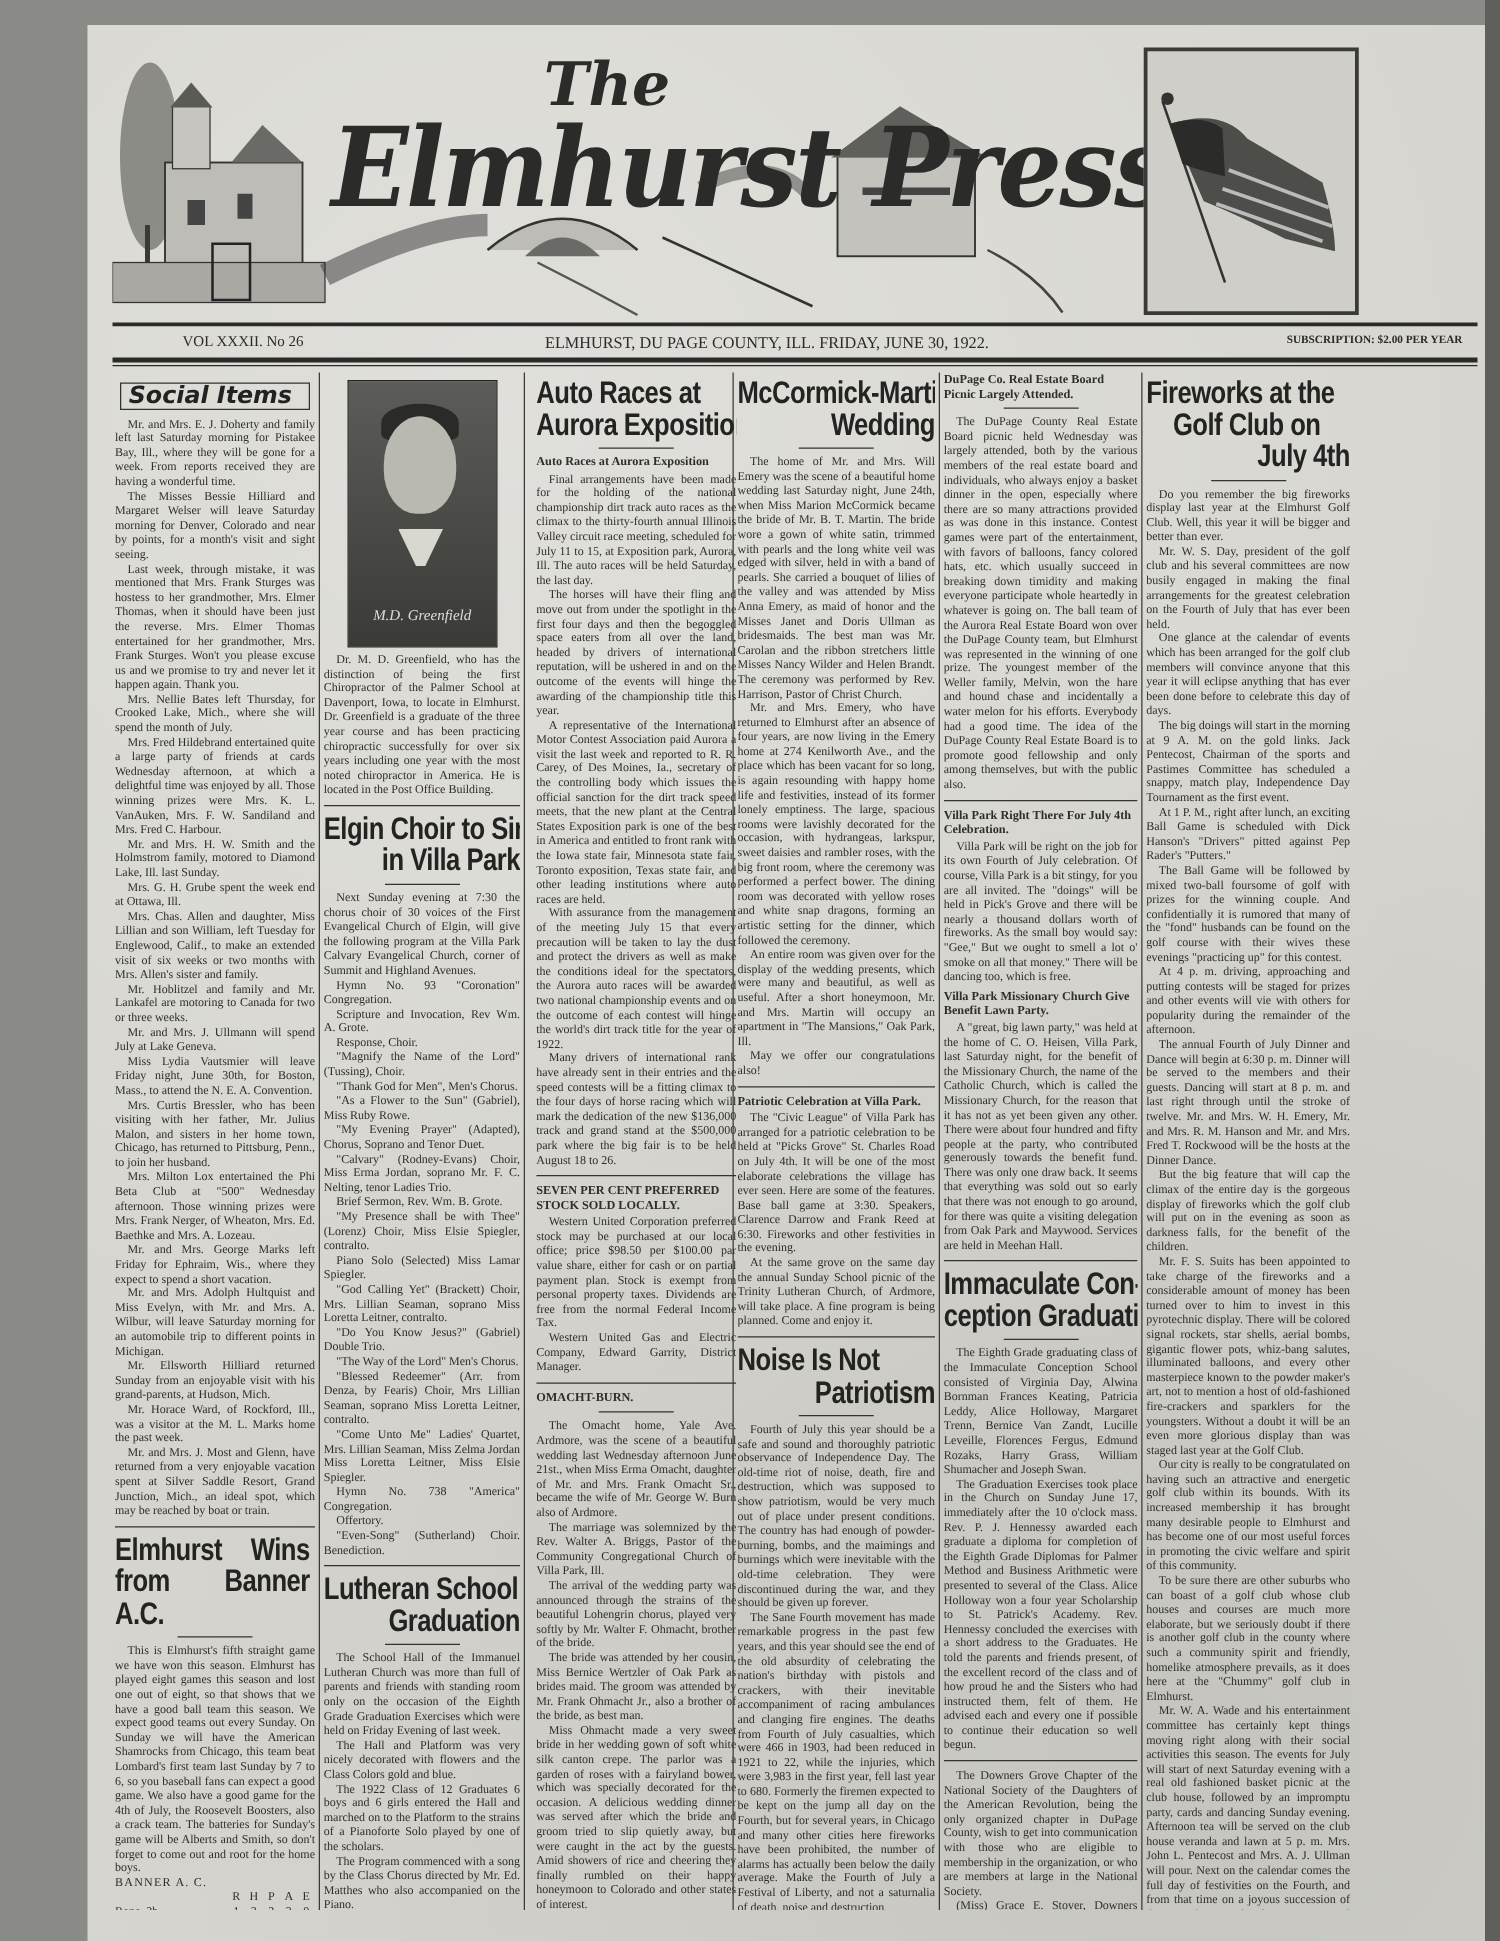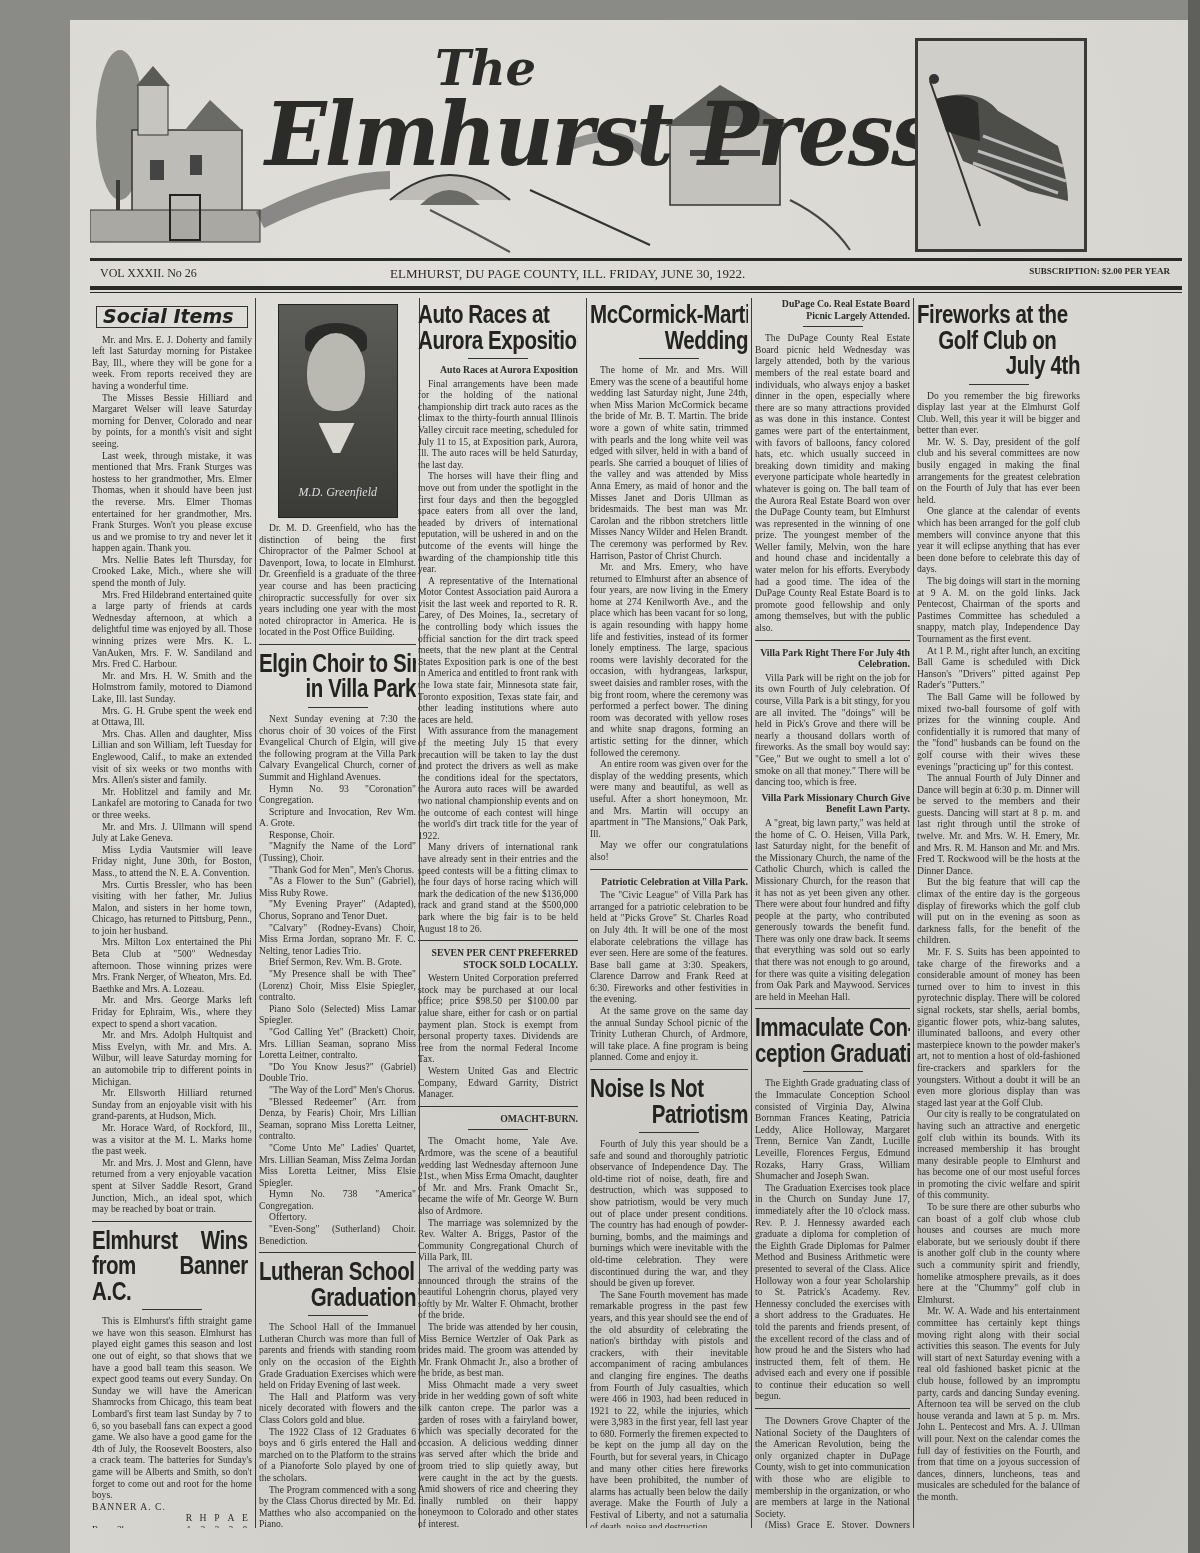--- a/index.html
+++ b/index.html
@@ -6,27 +6,27 @@
   body{width:1200px;height:1553px;background:#8a8a86;position:relative;overflow:hidden;font-family:"DejaVu Serif",serif;}
   .page{position:absolute;left:70px;top:20px;width:1118px;height:1533px;background:#d6d5cf;
     background-image:radial-gradient(circle at 30% 20%,rgba(255,255,255,.25),transparent 60%),radial-gradient(circle at 80% 90%,rgba(0,0,0,.08),transparent 55%);}
   .edge-right{position:absolute;right:0;top:0;width:12px;height:1553px;background:#5f5f5c;}
   .masthead{position:absolute;left:90px;top:30px;width:815px;height:225px;}
   .mast-title{position:absolute;left:175px;top:52px;font-family:"DejaVu Serif",serif;font-weight:bold;font-style:italic;font-size:88px;letter-spacing:-2px;color:#2b2b2a;white-space:nowrap;transform:scaleX(.92);transform-origin:left;}
   .mast-the{position:absolute;left:345px;top:10px;font-family:"DejaVu Serif",serif;font-style:italic;font-weight:bold;font-size:48px;color:#2b2b2a;text-align:right;}
   .flagbox{position:absolute;left:915px;top:38px;width:166px;height:208px;border:3px solid #3a3a38;background:#cfcec8;}
   .rule{position:absolute;left:90px;width:1092px;background:#2a2a28;}
   .dateline{position:absolute;top:266px;left:100px;width:1080px;height:18px;font-family:"Liberation Serif",serif;font-size:12px;color:#2b2b2a;}
-  .dateline span{position:absolute;top:0;}
+  .dateline span{position:absolute;top:0;margin-left:46px;}
   .col{position:absolute;top:298px;font-family:"Liberation Serif",serif;font-size:9.6px;line-height:11.6px;color:#2e2e2c;text-align:justify;overflow:hidden;}
   .vline{position:absolute;top:298px;width:1px;height:1230px;background:#3a3a38;}
   .hl{font-family:"Liberation Sans",sans-serif;font-weight:bold;color:#232322;line-height:1.02;letter-spacing:-.5px;transform:scaleX(.82);transform-origin:left;white-space:nowrap;}
   .hl.big{font-size:25px;}
   .hl.right{text-align:right;transform-origin:right;}
-  .sub{font-family:"Liberation Serif",serif;font-weight:bold;font-size:9.8px;text-align:right;margin:4px 0 2px;}
+  .sub{font-family:"Liberation Serif",serif;font-weight:bold;font-size:9.8px;text-align:left;margin:4px 0 2px;}
   .dash{width:60px;height:1px;background:#333;margin:5px auto;}
   .longdash{height:1px;background:#333;margin:6px 0;}
   p{margin:0;text-indent:10px;}
   .boxhead{border:1.5px solid #333;padding:4px 6px;margin:8px 4px 6px 4px;}
   .boxhead .t{font-family:"DejaVu Sans",sans-serif;font-style:italic;font-weight:bold;font-size:19px;color:#222;}
   .photo{width:118px;height:212px;margin:6px auto 4px;background:linear-gradient(#5c5c58,#3a3a37);border:1px solid #222;position:relative;}
   .photo .face{position:absolute;left:28px;top:28px;width:58px;height:78px;border-radius:50% 50% 45% 45%;background:#b9b8b1;}
   .photo .hair{position:absolute;left:26px;top:18px;width:62px;height:30px;border-radius:50% 50% 20% 20%;background:#2a2a28;}
   .photo .collar{position:absolute;left:40px;top:118px;width:36px;height:30px;background:#d8d7d0;clip-path:polygon(0 0,100% 0,60% 100%,40% 100%);}
   .photo .sig{position:absolute;left:20px;bottom:18px;font-family:Liberation Serif, serif;font-style:italic;font-size:12px;color:#ddd;}
@@ -188,21 +188,21 @@
   <div class="hl big">Lutheran School</div>
   <div class="hl big right">Graduation</div>
   <div class="dash"></div>
   <p>The School Hall of the Immanuel Lutheran Church was more than full of parents and friends with standing room only on the occasion of the Eighth Grade Graduation Exercises which were held on Friday Evening of last week.</p>
   <p>The Hall and Platform was very nicely decorated with flowers and the Class Colors gold and blue.</p>
   <p>The 1922 Class of 12 Graduates 6 boys and 6 girls entered the Hall and marched on to the Platform to the strains of a Pianoforte Solo played by one of the scholars.</p>
   <p>The Program commenced with a song by the Class Chorus directed by Mr. Ed. Matthes who also accompanied on the Piano.</p>
 
 </div>
 
-<div class="col" style="left:418px;width:160px;height:1230px">
+<div class="col" style="left:429px;width:160px;height:1230px">
   <div class="hl big" style="margin-top:4px">Auto Races at</div>
   <div class="hl big">Aurora Exposition</div>
   <div class="dash"></div>
   <div class="sub">Auto Races at Aurora Exposition</div>
   <p>Final arrangements have been made for the holding of the national championship dirt track auto races as the climax to the thirty-fourth annual Illinois Valley circuit race meeting, scheduled for July 11 to 15, at Exposition park, Aurora, Ill. The auto races will be held Saturday, the last day.</p>
   <p>The horses will have their fling and move out from under the spotlight in the first four days and then the begoggled space eaters from all over the land, headed by drivers of international reputation, will be ushered in and on the outcome of the events will hinge the awarding of the championship title this year.</p>
   <p>A representative of the International Motor Contest Association paid Aurora a visit the last week and reported to R. R. Carey, of Des Moines, Ia., secretary of the controlling body which issues the official sanction for the dirt track speed meets, that the new plant at the Central States Exposition park is one of the best in America and entitled to front rank with the Iowa state fair, Minnesota state fair, Toronto exposition, Texas state fair, and other leading institutions where auto races are held.</p>
   <p>With assurance from the management of the meeting July 15 that every precaution will be taken to lay the dust and protect the drivers as well as make the conditions ideal for the spectators, the Aurora auto races will be awarded two national championship events and on the outcome of each contest will hinge the world's dirt track title for the year of 1922.</p>
   <p>Many drivers of international rank have already sent in their entries and the speed contests will be a fitting climax to the four days of horse racing which will mark the dedication of the new $136,000 track and grand stand at the $500,000 park where the big fair is to be held August 18 to 26.</p>
   <div class="longdash"></div>
@@ -266,20 +266,21 @@
   <div class="hl big" style="margin-top:4px">Fireworks at the</div>
   <div class="hl big" style="padding-left:26px">Golf Club on</div>
   <div class="hl big right">July 4th</div>
   <div class="dash"></div>
   <p>Do you remember the big fireworks display last year at the Elmhurst Golf Club. Well, this year it will be bigger and better than ever.</p>
   <p>Mr. W. S. Day, president of the golf club and his several committees are now busily engaged in making the final arrangements for the greatest celebration on the Fourth of July that has ever been held.</p>
   <p>One glance at the calendar of events which has been arranged for the golf club members will convince anyone that this year it will eclipse anything that has ever been done before to celebrate this day of days.</p>
   <p>The big doings will start in the morning at 9 A. M. on the gold links. Jack Pentecost, Chairman of the sports and Pastimes Committee has scheduled a snappy, match play, Independence Day Tournament as the first event.</p>
   <p>At 1 P. M., right after lunch, an exciting Ball Game is scheduled with Dick Hanson's "Drivers" pitted against Pep Rader's "Putters."</p>
   <p>The Ball Game will be followed by mixed two-ball foursome of golf with prizes for the winning couple. And confidentially it is rumored that many of the "fond" husbands can be found on the golf course with their wives these evenings "practicing up" for this contest.</p>
+  <p>At 4 p. m. driving, approaching and putting contests will be staged for prizes and other events will vie with others for popularity during the remainder of the afternoon.</p>
   <p>The annual Fourth of July Dinner and Dance will begin at 6:30 p. m. Dinner will be served to the members and their guests. Dancing will start at 8 p. m. and last right through until the stroke of twelve. Mr. and Mrs. W. H. Emery, Mr. and Mrs. R. M. Hanson and Mr. and Mrs. Fred T. Rockwood will be the hosts at the Dinner Dance.</p>
   <p>But the big feature that will cap the climax of the entire day is the gorgeous display of fireworks which the golf club will put on in the evening as soon as darkness falls, for the benefit of the children.</p>
   <p>Mr. F. S. Suits has been appointed to take charge of the fireworks and a considerable amount of money has been turned over to him to invest in this pyrotechnic display. There will be colored signal rockets, star shells, aerial bombs, gigantic flower pots, whiz-bang salutes, illuminated balloons, and every other masterpiece known to the powder maker's art, not to mention a host of old-fashioned fire-crackers and sparklers for the youngsters. Without a doubt it will be an even more glorious display than was staged last year at the Golf Club.</p>
   <p>Our city is really to be congratulated on having such an attractive and energetic golf club within its bounds. With its increased membership it has brought many desirable people to Elmhurst and has become one of our most useful forces in promoting the civic welfare and spirit of this community.</p>
   <p>To be sure there are other suburbs who can boast of a golf club whose club houses and courses are much more elaborate, but we seriously doubt if there is another golf club in the county where such a community spirit and friendly, homelike atmosphere prevails, as it does here at the "Chummy" golf club in Elmhurst.</p>
   <p>Mr. W. A. Wade and his entertainment committee has certainly kept things moving right along with their social activities this season. The events for July will start of next Saturday evening with a real old fashioned basket picnic at the club house, followed by an impromptu party, cards and dancing Sunday evening. Afternoon tea will be served on the club house veranda and lawn at 5 p. m. Mrs. John L. Pentecost and Mrs. A. J. Ullman will pour. Next on the calendar comes the full day of festivities on the Fourth, and from that time on a joyous succession of dances, dinners, luncheons, teas and musicales are scheduled for the balance of the month.</p>
 
 </div>
 
 </body></html>

